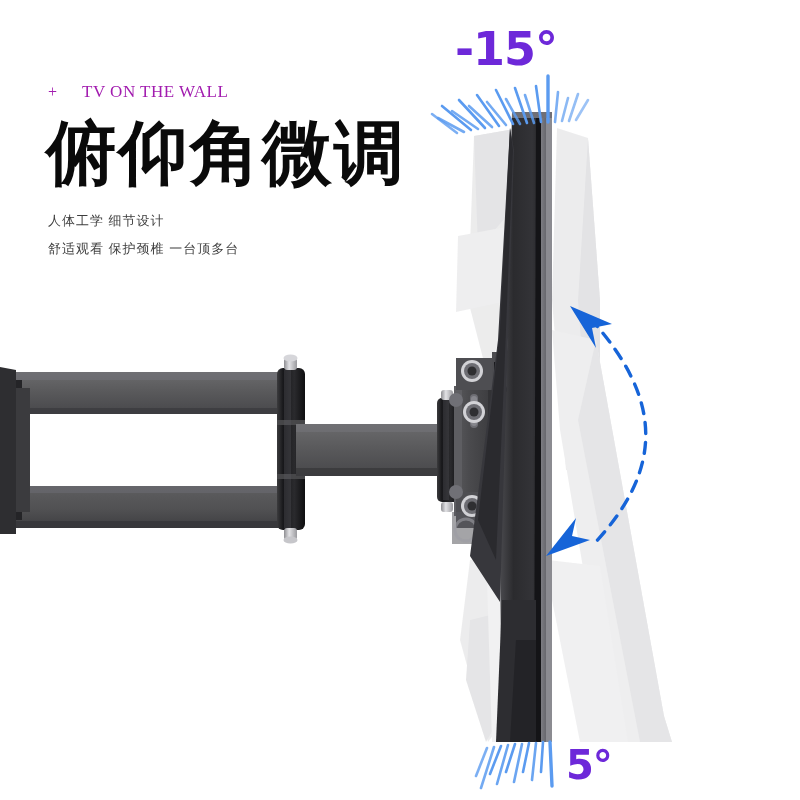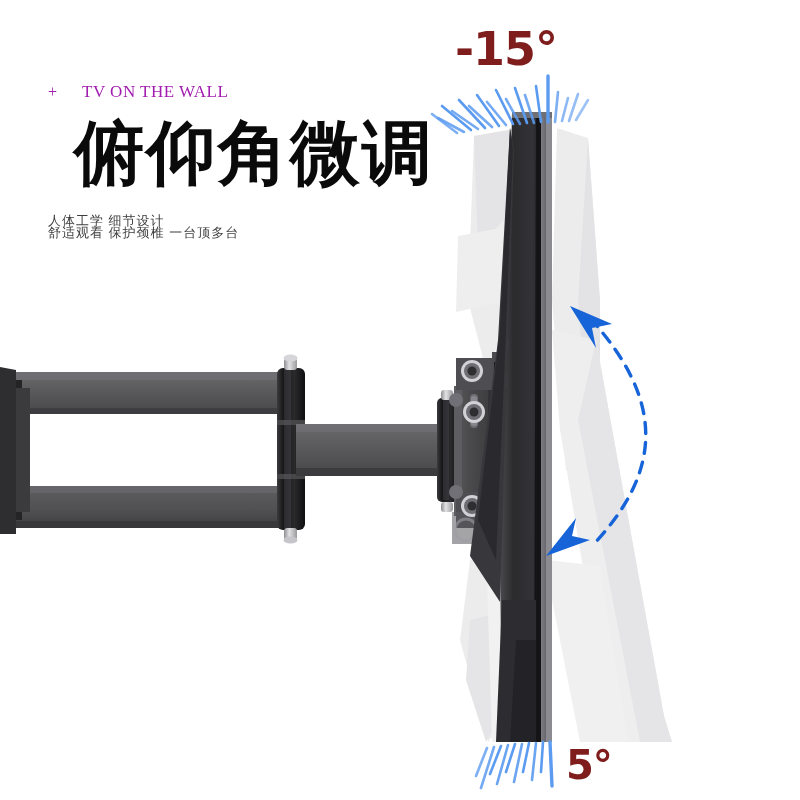--- a/index.html
+++ b/index.html
@@ -16,35 +16,35 @@
   .eyebrow{
     position:absolute;left:48px;top:82px;
     font-family:"Liberation Serif","DejaVu Serif",serif;
     font-size:17px;color:#a21caf;letter-spacing:.5px;white-space:nowrap;
   }
   .eyebrow .plus{display:inline-block;width:34px;font-size:16px;}
   .headline{
     position:absolute;left:46px;top:116px;
     font-family:"Liberation Serif","DejaVu Serif",serif;
     font-weight:700;font-size:70px;line-height:76px;color:#0a0a0a;
-    letter-spacing:2px;white-space:nowrap;margin-left:28px;
+    letter-spacing:2px;white-space:nowrap;
   }
   .sub{
     position:absolute;left:48px;
     font-family:"Liberation Sans","DejaVu Sans",sans-serif;
     font-size:13px;line-height:26px;color:#3d3d3d;letter-spacing:1px;white-space:nowrap;
   }
   .sub.l1{top:208px;}
-  .sub.l2{top:220px;text-align:center;}
+  .sub.l2{top:236px;text-align:center;}
 
   
   .angle-label{
     position:absolute;
     font-family:"DejaVu Sans","Liberation Sans",sans-serif;
-    font-weight:700;color:#7f1d1d;
+    font-weight:700;color:#6d28d9;
   }
   #angle-top{left:455px;top:22px;font-size:46px;letter-spacing:-1px;}
   #angle-bottom{left:566px;top:742px;font-size:40px;letter-spacing:-1px;}
 
   .svg-layer{position:absolute;left:0;top:0;width:800px;height:800px;}
 </style>
 </head>
 <body>
 
 <div id="stage">

